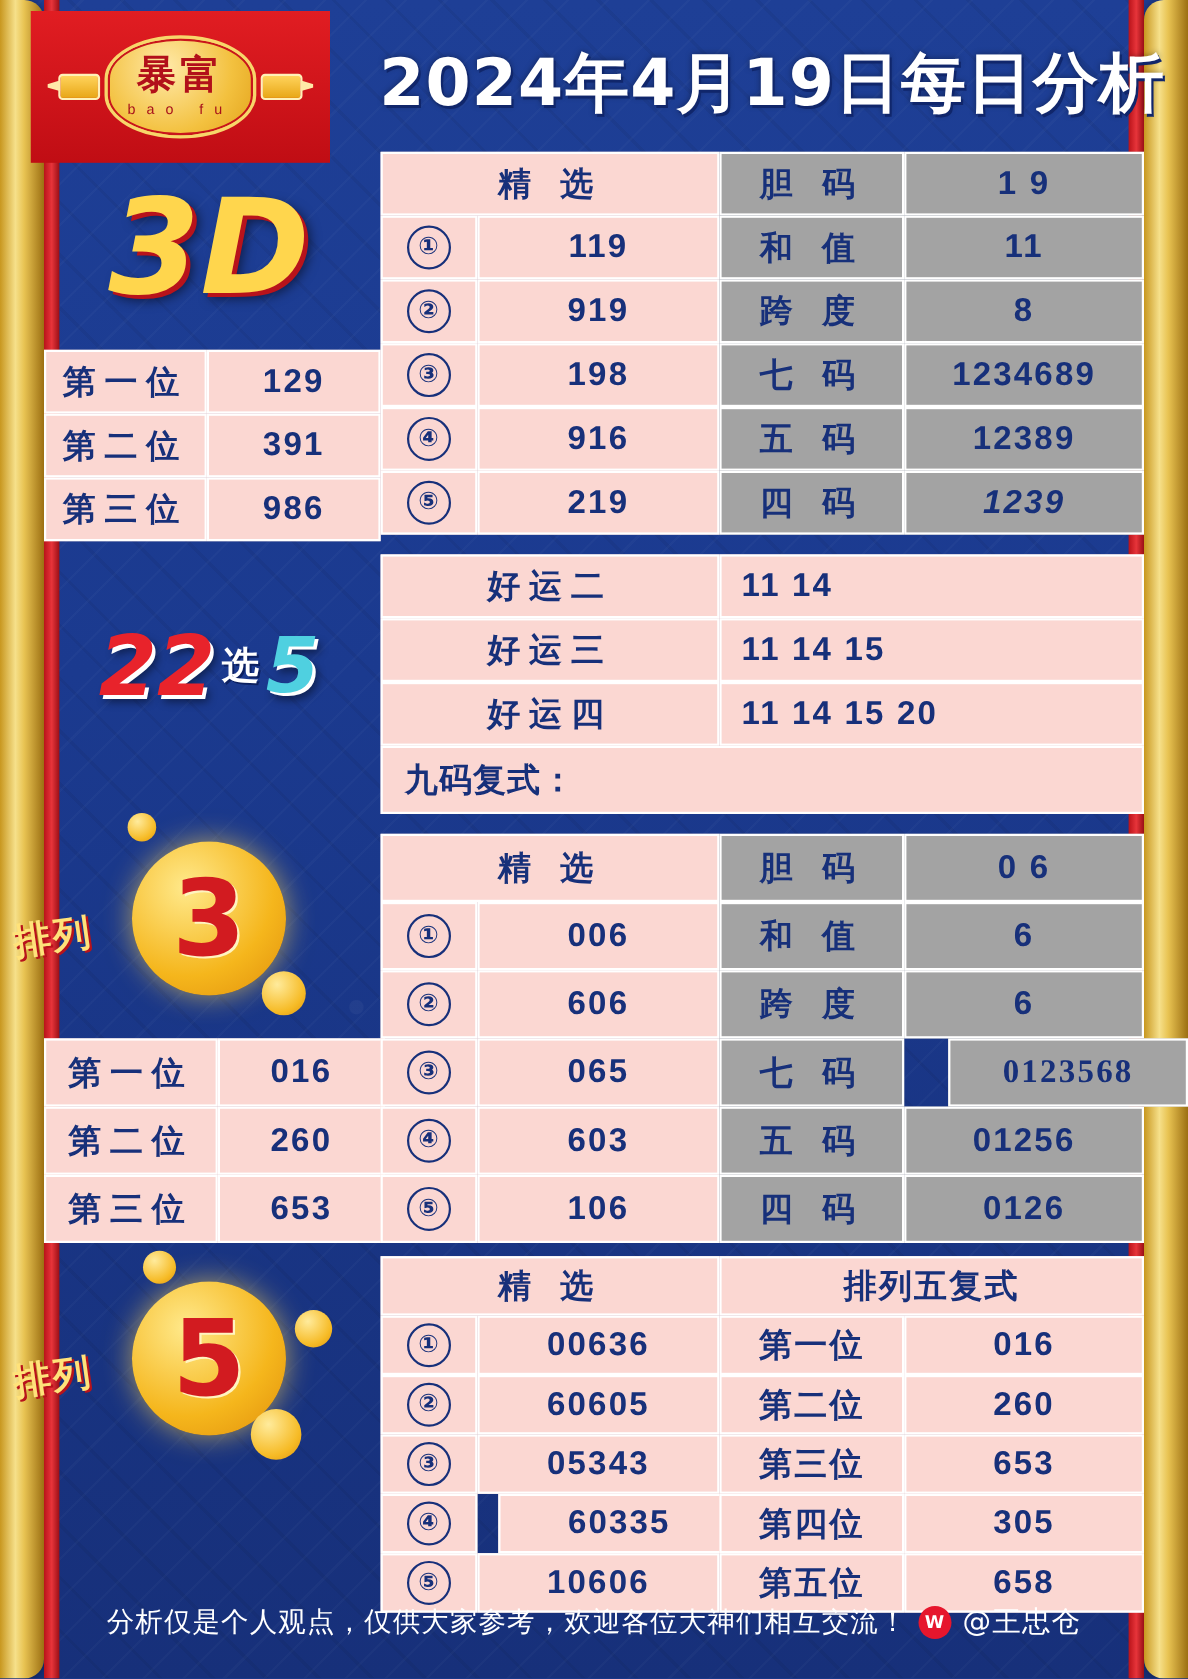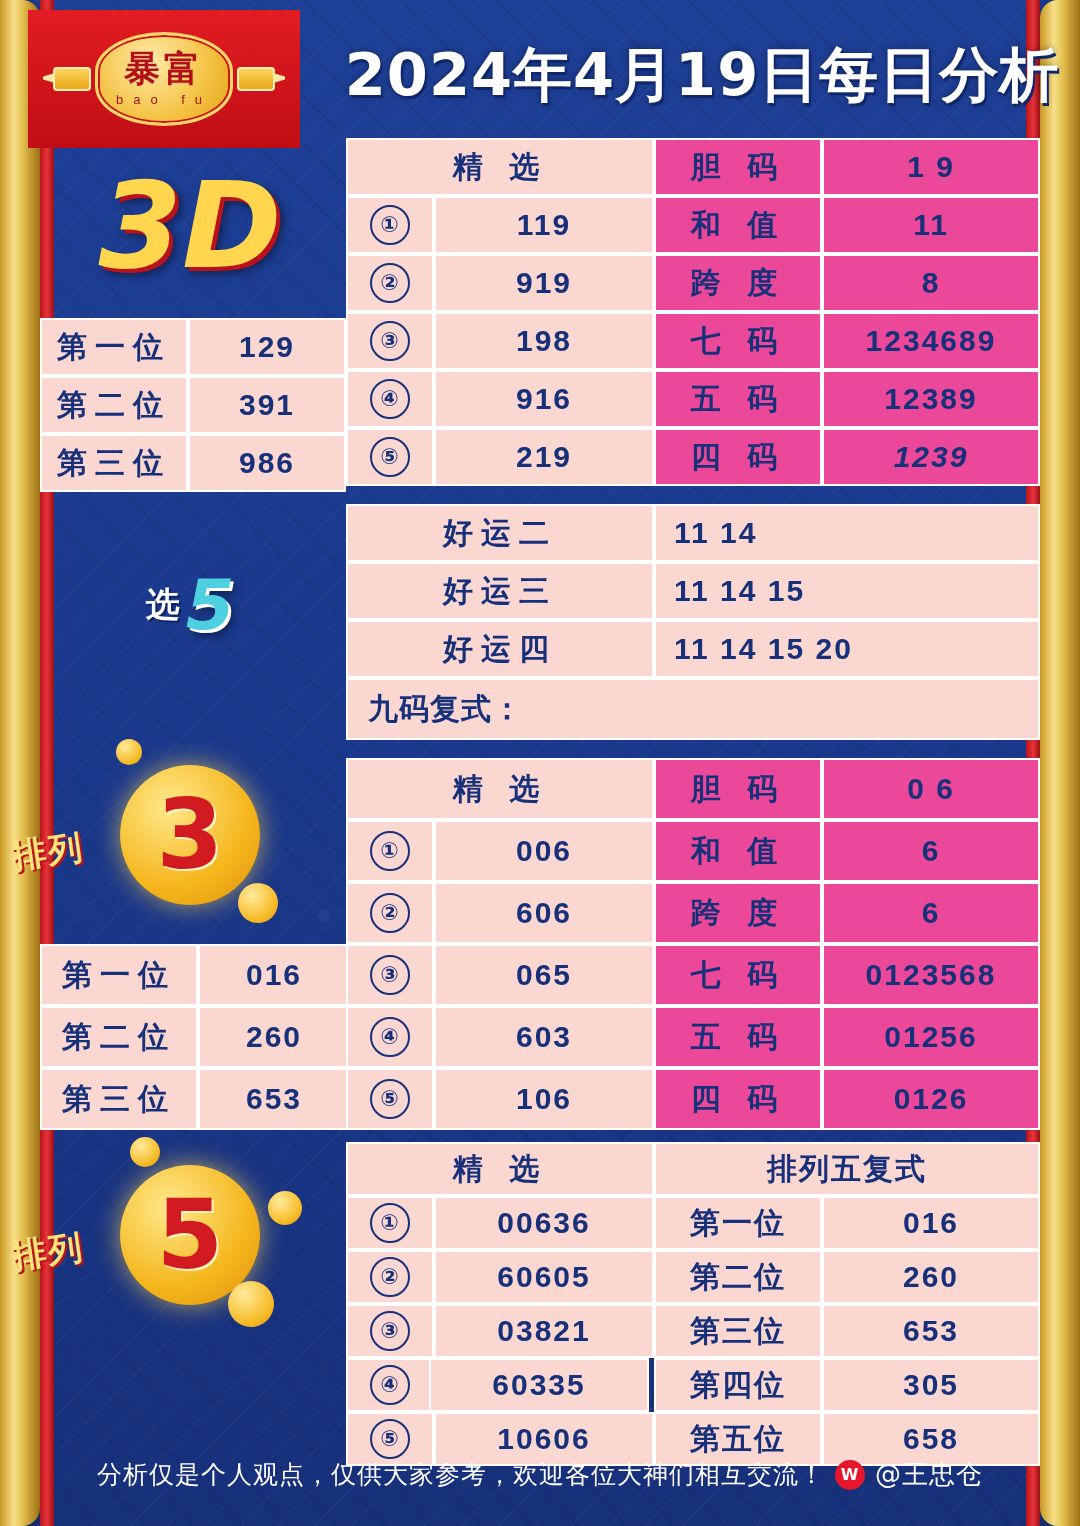--- a/index.html
+++ b/index.html
@@ -138,21 +138,21 @@
     color: #17307a;
     display: flex;
     align-items: center;
     justify-content: center;
     font-size: 30px;
     font-family: "DejaVu Sans", sans-serif;
     font-weight: bold;
     letter-spacing: 1px;
     position: absolute;
   }
-  .cell.lilac  { background: #ec4899; }
+  .cell.lilac  { background: #a3a3a3; }
   .cell.label  { letter-spacing: 8px; }
   .cell.num    { font-family: "Liberation Sans", sans-serif; letter-spacing: 2px; }
   .circ {
     width: 36px;
     height: 36px;
     border: 2px solid #17307a;
     border-radius: 50%;
     display: flex;
     align-items: center;
     justify-content: center;
@@ -338,20 +338,21 @@
 <div class="cell lilac num" style="left:822px; top:370px; width:218px; height:58px;">12389</div>
 
 <div class="cell" style="left:346px; top:428px; width:88px; height:58px;">
     <span class="circ">⑤</span>
   </div>
 <div class="cell num" style="left:434px; top:428px; width:220px; height:58px;">219</div>
 <div class="cell lilac label" style="left:654px; top:428px; width:168px; height:58px;">四  码</div>
 <div class="cell lilac num" style="left:822px; top:428px; width:218px; height:58px;font-style:italic;">1239</div>
 
 <div class="game-logo logo22">
+  <span>22</span>
   <span class="pick">选</span>
   <span class="five">5</span>
 </div>
 
 <div class="cell label" style="left:346px; top:504px; width:308px; height:58px;">好运二</div>
 <div class="cell num" style="left:654px; top:504px; width:386px; height:58px; justify-content:flex-start; padding-left:18px;">11  14</div>
 
 <div class="cell label" style="left:346px; top:562px; width:308px; height:58px;">好运三</div>
 <div class="cell num" style="left:654px; top:562px; width:386px; height:58px; justify-content:flex-start; padding-left:18px;">11  14  15</div>
 
@@ -394,21 +395,21 @@
   </div>
 <div class="cell num" style="left:434px; top:882px; width:220px; height:62px;">606</div>
 <div class="cell lilac label" style="left:654px; top:882px; width:168px; height:62px;">跨  度</div>
 <div class="cell lilac num" style="left:822px; top:882px; width:218px; height:62px;">6</div>
 
 <div class="cell" style="left:346px; top:944px; width:88px; height:62px;">
     <span class="circ">③</span>
   </div>
 <div class="cell num" style="left:434px; top:944px; width:220px; height:62px;">065</div>
 <div class="cell lilac label" style="left:654px; top:944px; width:168px; height:62px;">七  码</div>
-<div class="cell lilac num" style="left:822px; top:944px; width:218px; height:62px;">0123568</div>
+<div class="cell lilac num" style="left:862px; top:944px; width:218px; height:62px;font-family:Liberation Serif, serif;">0123568</div>
 
 <div class="cell" style="left:346px; top:1006px; width:88px; height:62px;">
     <span class="circ">④</span>
   </div>
 <div class="cell num" style="left:434px; top:1006px; width:220px; height:62px;">603</div>
 <div class="cell lilac label" style="left:654px; top:1006px; width:168px; height:62px;">五  码</div>
 <div class="cell lilac num" style="left:822px; top:1006px; width:218px; height:62px;">01256</div>
 
 <div class="cell" style="left:346px; top:1068px; width:88px; height:62px;">
     <span class="circ">⑤</span>
@@ -440,28 +441,28 @@
 <div class="cell" style="left:346px; top:1250px; width:88px; height:54px;">
     <span class="circ">②</span>
   </div>
 <div class="cell num" style="left:434px; top:1250px; width:220px; height:54px;">60605</div>
 <div class="cell label" style="left:654px; top:1250px; width:168px; height:54px; letter-spacing:2px;">第二位</div>
 <div class="cell num" style="left:822px; top:1250px; width:218px; height:54px;">260</div>
 
 <div class="cell" style="left:346px; top:1304px; width:88px; height:54px;">
     <span class="circ">③</span>
   </div>
-<div class="cell num" style="left:434px; top:1304px; width:220px; height:54px;">03821</div>
+<div class="cell num" style="left:434px; top:1304px; width:220px; height:54px;">05343</div>
 <div class="cell label" style="left:654px; top:1304px; width:168px; height:54px; letter-spacing:2px;">第三位</div>
 <div class="cell num" style="left:822px; top:1304px; width:218px; height:54px;">653</div>
 
 <div class="cell" style="left:346px; top:1358px; width:88px; height:54px;">
     <span class="circ">④</span>
   </div>
-<div class="cell num" style="left:429px; top:1358px; width:220px; height:54px;">60335</div>
+<div class="cell num" style="left:453px; top:1358px; width:220px; height:54px;">60335</div>
 <div class="cell label" style="left:654px; top:1358px; width:168px; height:54px; letter-spacing:2px;">第四位</div>
 <div class="cell num" style="left:822px; top:1358px; width:218px; height:54px;">305</div>
 
 <div class="cell" style="left:346px; top:1412px; width:88px; height:54px;">
     <span class="circ">⑤</span>
   </div>
 <div class="cell num" style="left:434px; top:1412px; width:220px; height:54px;">10606</div>
 <div class="cell label" style="left:654px; top:1412px; width:168px; height:54px; letter-spacing:2px;">第五位</div>
 <div class="cell num" style="left:822px; top:1412px; width:218px; height:54px;">658</div>
 

